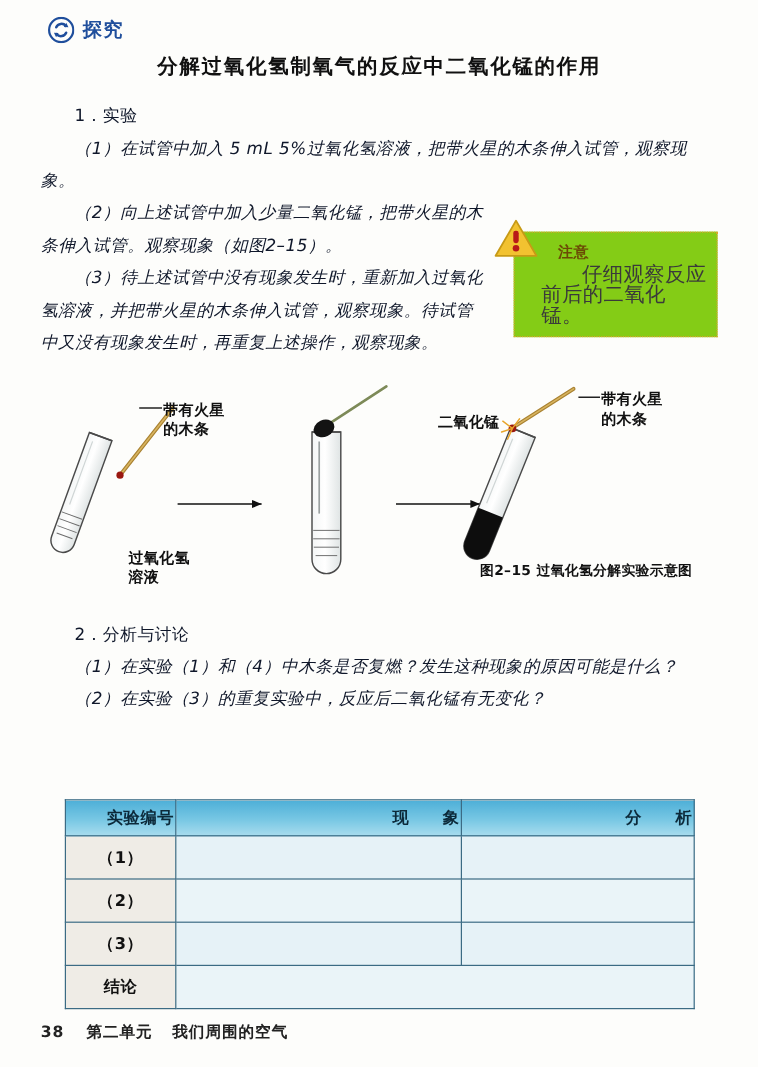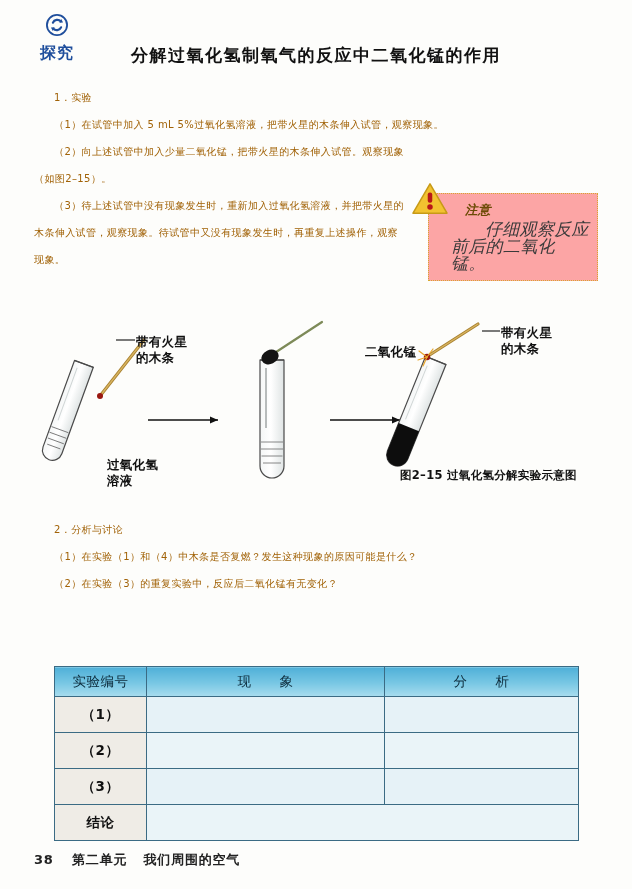--- a/index.html
+++ b/index.html
@@ -14,21 +14,20 @@
     overflow: hidden;
   }
 
   
   .explore-badge {
     position: absolute;
     left: 40px; top: 14px;
     display: flex;
     align-items: center;
     gap: 7px;
-    flex-direction: column;
   }
   .explore-icon { width: 22px; height: 22px; display:block; }
   .explore-label {
     font-size: 16px;
     font-weight: 700;
     color: #1f4e9c;
     letter-spacing: 1px;
   }
 
   
@@ -41,39 +40,38 @@
     color: #111;
     letter-spacing: 1.5px;
   }
 
   
   .body-text {
     position: absolute;
     left: 34px;
     top: 84px;
     width: 564px;
-    font-size: 10px;
+    font-size: 14px;
     line-height: 27px;
-    color: #a16207;
+    color: #0f172a;
     letter-spacing: 0.4px;
   }
   .p-head { text-indent: 2em; }
-  .p-item { text-indent: 2em; }
+  .p-item { text-indent: 2em; font-style: italic; }
   .p-narrow { width: 372px; }
 
   
   .note-box {
     position: absolute;
     left: 428px;
     top: 193px;
     width: 170px;
     border: 1.5px dotted #d8a72e;
-    background: #fca5a5;
+    background: #84cc16;
     padding: 8px 8px 8px 22px;
-    font-style: italic;
   }
   .note-title {
     font-size: 12.5px;
     font-weight: 700;
     color: #6b4a05;
     margin: 0 0 2px 14px;
     letter-spacing: 0.5px;
   }
   .note-text {
     font-size: 17px;
@@ -126,21 +124,22 @@
     font-size: 13.5px;
     text-align: center;
     letter-spacing: 0.5px;
     color: #111;
     font-weight: 600;
   }
   .data-table thead th {
     height: 30px;
     background: linear-gradient(to bottom, #4fb0d8 0%, #79c8e4 55%, #a8dcee 100%);
     color: #0c2a3a;
-    font-weight: 400;
+    font-weight: 700;
+    text-align: right;
   }
   .col-id { width: 92px; }
   .col-phen { width: 238px; }
   .col-anly { width: 194px; }
   .cell-id { background: #efece6; }
   .cell-blank { background: #e6f2f7; }
   .cell-blank-2 { background: #eaf4f8; }
 
   
   .page-footer {

